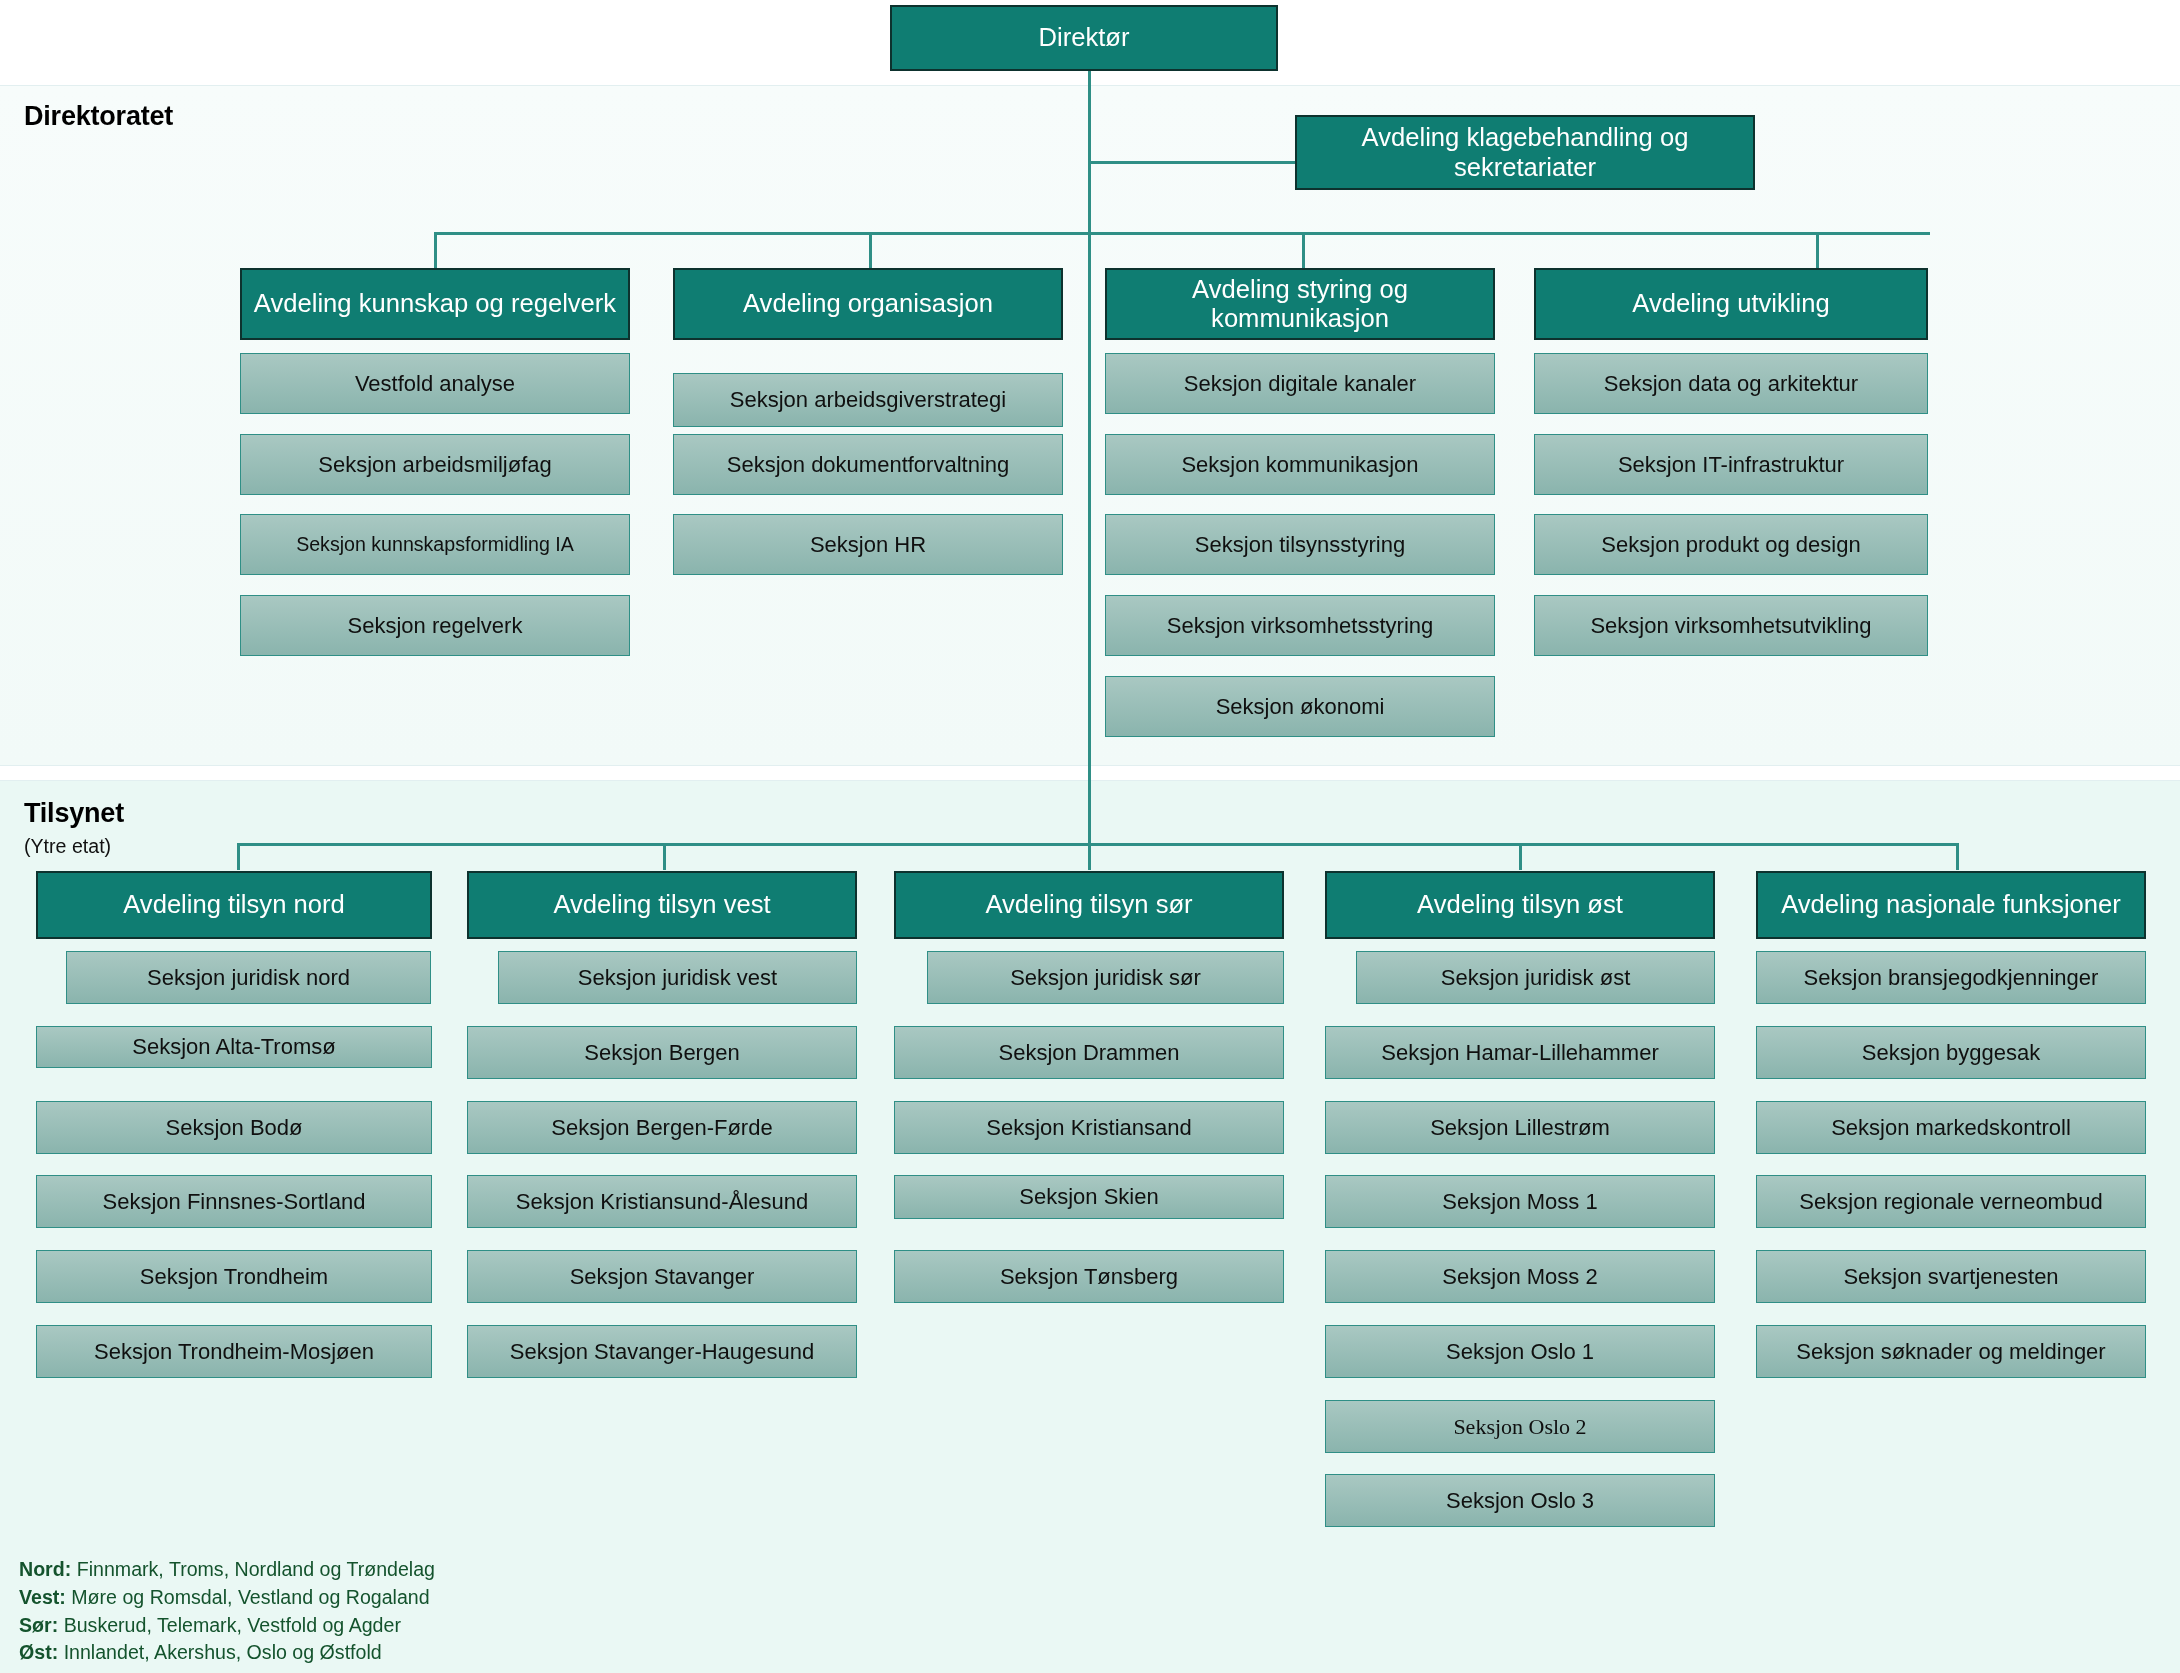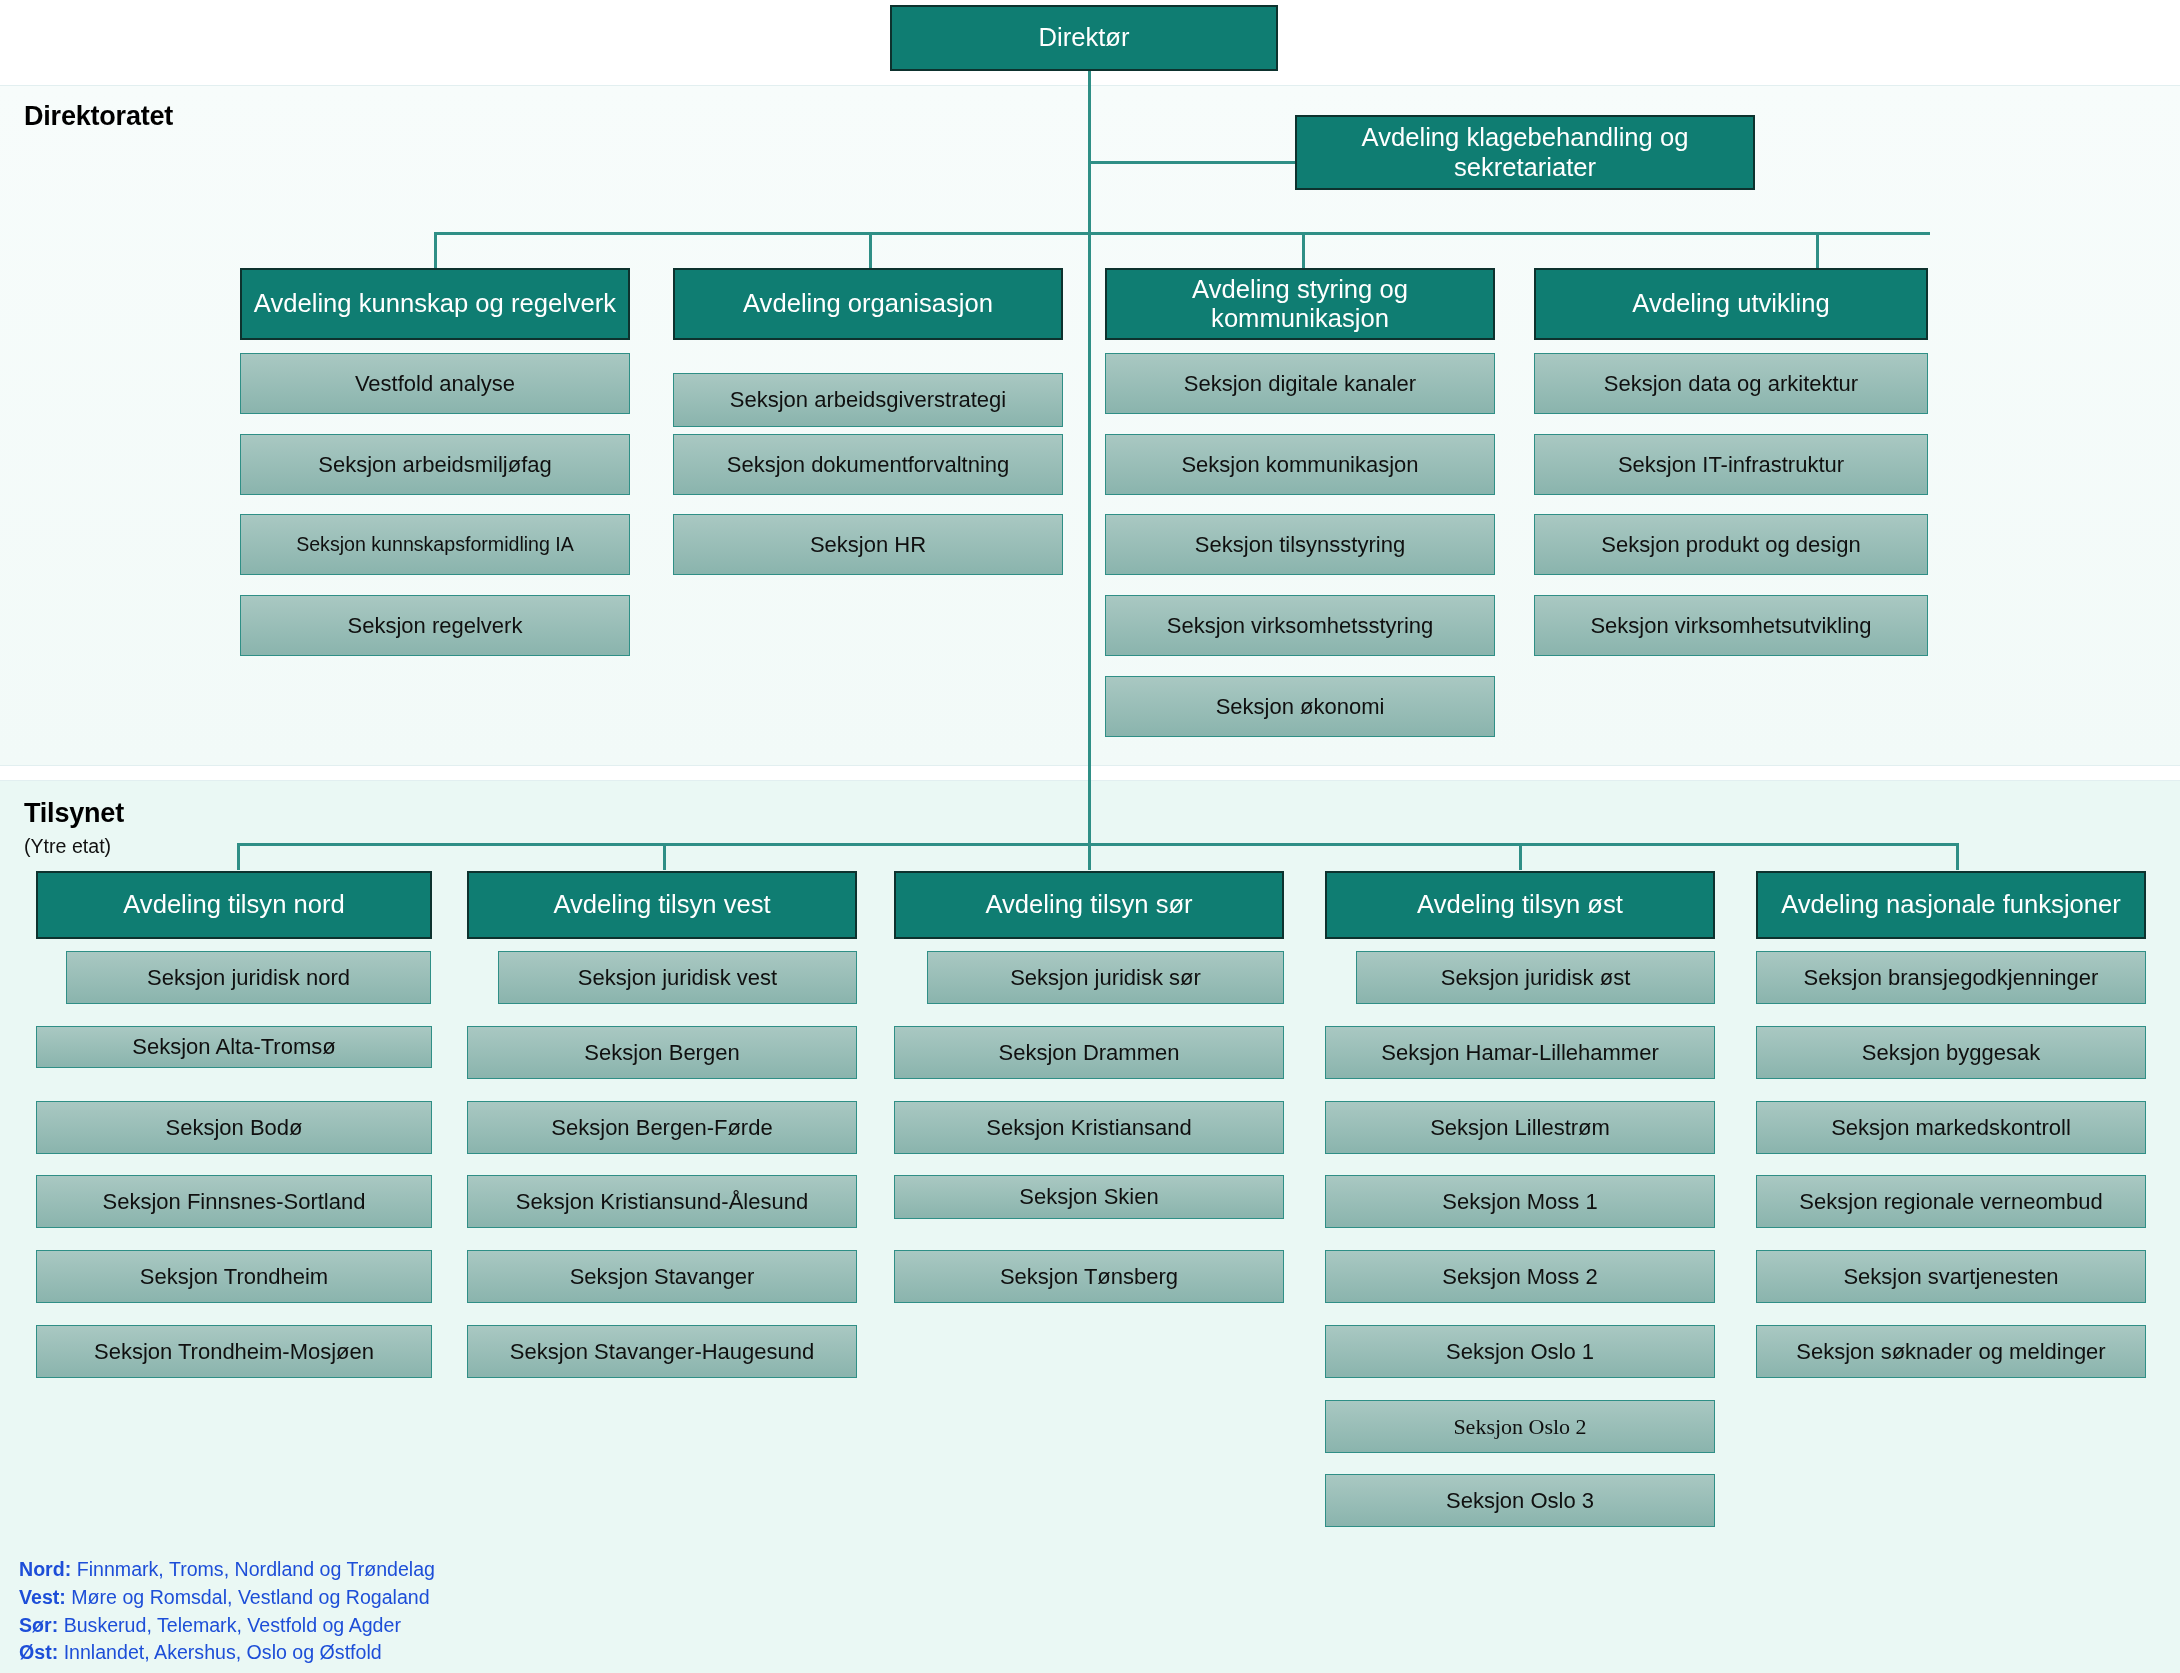--- a/index.html
+++ b/index.html
@@ -90,21 +90,21 @@
   }
   .sek.small { font-size: 19.6px; }
 
   
   #legend {
     position: absolute;
     left: 19px;
     top: 1556px;
     font-size: 19.6px;
     line-height: 1.42;
-    color: #1d4ed8;
+    color: #14532d;
     white-space: nowrap;
   }
   #legend .row b { font-weight: bold; }
 </style>
 </head>
 <body>
 
 <div id="root">
 
   <div class="panel" id="panel-direktoratet"></div>

